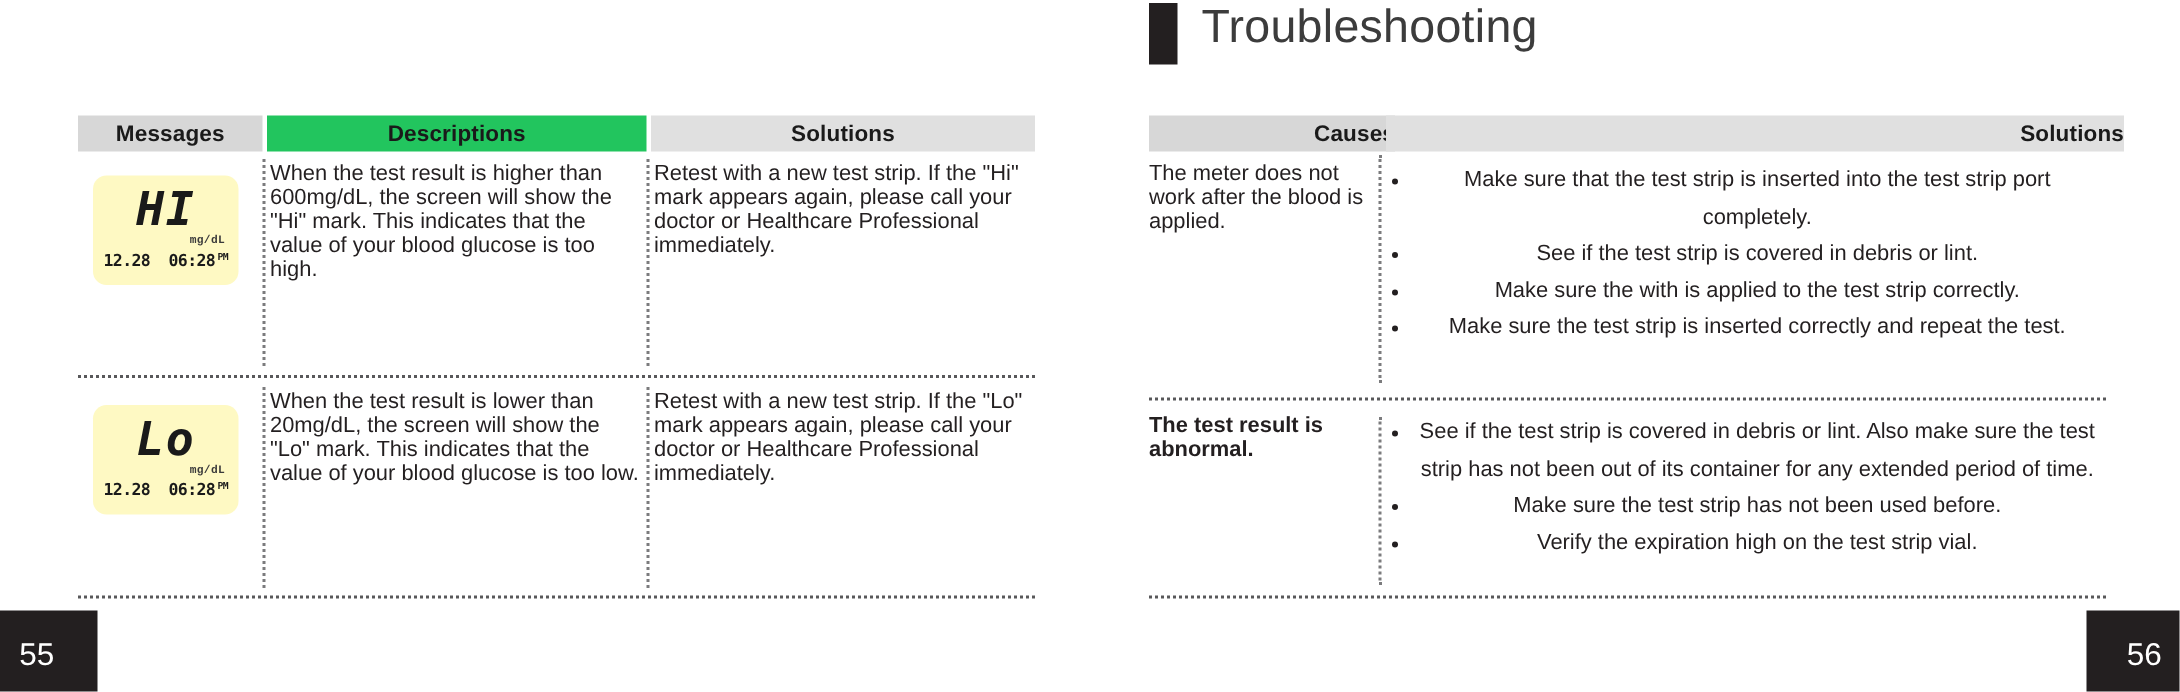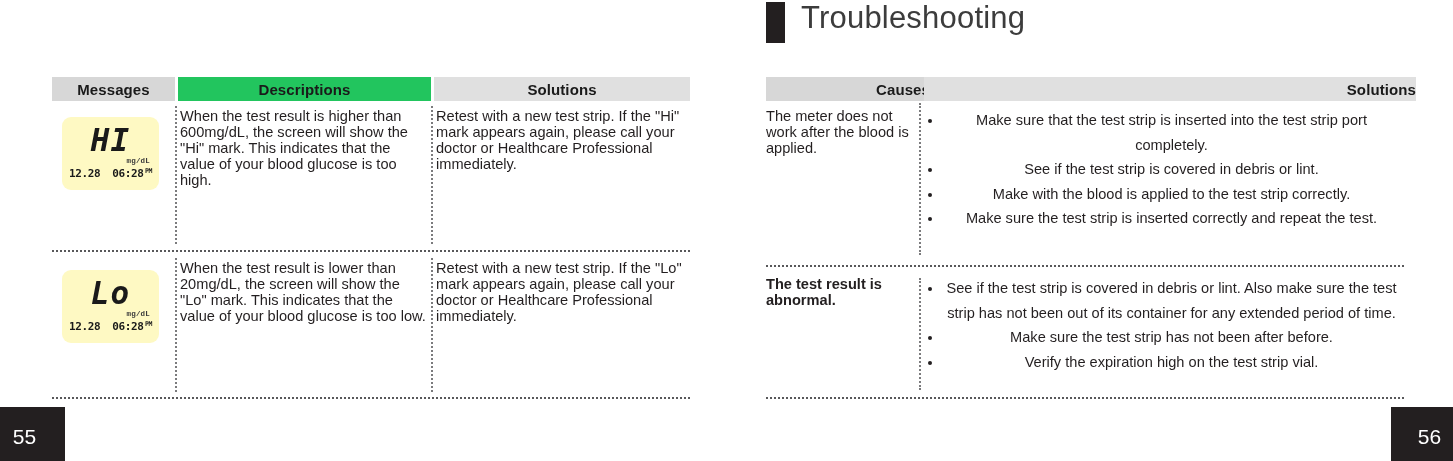--- a/index.html
+++ b/index.html
@@ -168,27 +168,27 @@
     <div class="dotted-v" style="left:919px;top:103px;height:152px;"></div>
     <div class="dotted-v" style="left:919px;top:278px;height:112px;"></div>
 
     <div class="dotted-h" style="left:766px;top:265px;width:638px;"></div>
     <div class="dotted-h" style="left:766px;top:397px;width:638px;"></div>
 
     <div class="body-text" style="position:absolute;left:766px;top:108px;width:150px;">The meter does not work after the blood is applied.</div>
     <ul class="bullets" style="position:absolute;left:924px;top:108px;width:478px;">
       <li>Make sure that the test strip is inserted into the test strip port completely.</li>
       <li>See if the test strip is covered in debris or lint.</li>
-      <li>Make with the blood is applied to the test strip correctly.</li>
+      <li>Make sure the with is applied to the test strip correctly.</li>
       <li>Make sure the test strip is inserted correctly and repeat the test.</li>
     </ul>
 
     <div class="body-text" style="position:absolute;left:766px;top:276px;width:152px;font-weight:bold;">The test result is abnormal.</div>
     <ul class="bullets" style="position:absolute;left:924px;top:276px;width:478px;">
       <li>See if the test strip is covered in debris or lint. Also make sure the test strip has not been out of its container for any extended period of time.</li>
-      <li>Make sure the test strip has not been after before.</li>
+      <li>Make sure the test strip has not been used before.</li>
       <li>Verify the expiration high on the test strip vial.</li>
     </ul>
 
     <div class="pagenum right">56</div>
   </div>
 
 </div>
 
 </body></html>

